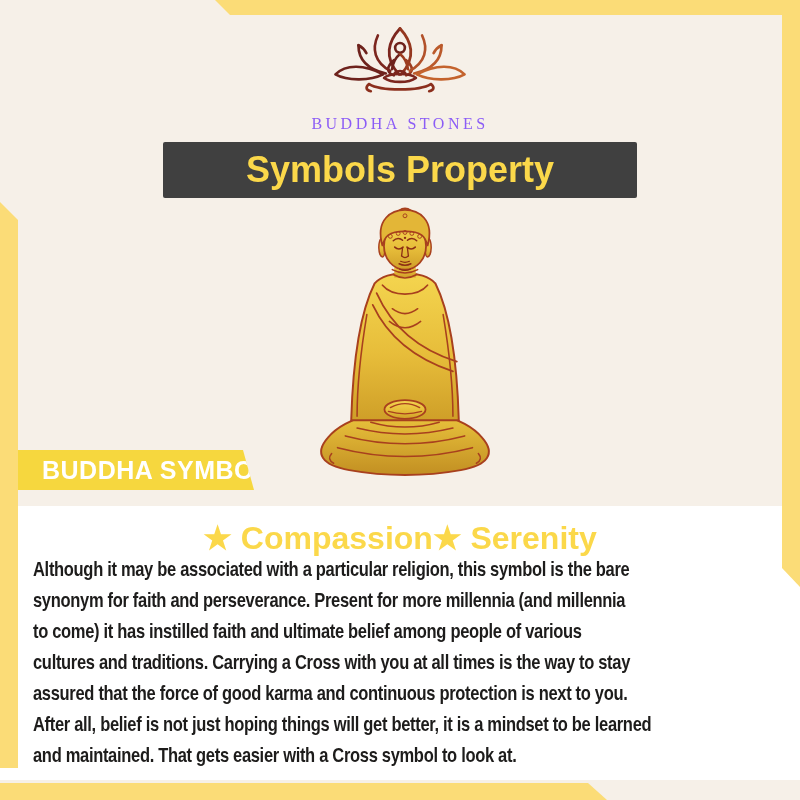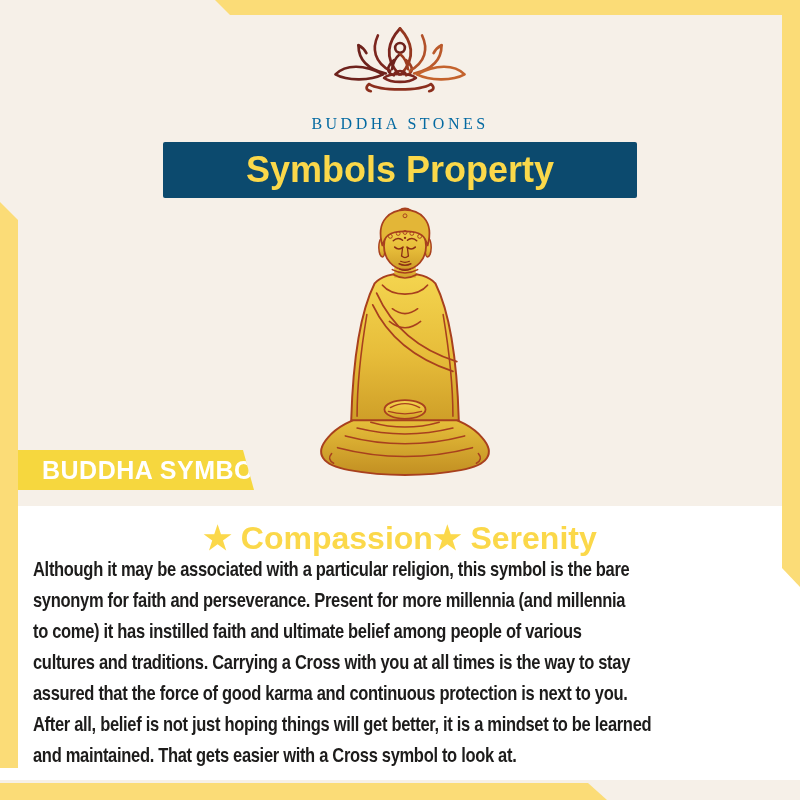--- a/index.html
+++ b/index.html
@@ -15,26 +15,26 @@
     clip-path:polygon(0 0,100% 0,100% 100%,0 568px);}
   .stripe-left{left:0;top:202px;width:18px;height:566px;
     clip-path:polygon(0 0,100% 18px,100% 100%,0 100%);}
   .stripe-bottom{left:0;top:783px;width:607px;height:17px;
     clip-path:polygon(0 0,588px 0,100% 100%,0 100%);}
   
   .logo{position:absolute;left:0;top:24px;width:800px;text-align:center;z-index:2;}
   .logo svg{display:block;margin:0 auto;}
   .brand-name{
     margin-top:7px;font-family:"Liberation Serif",serif;font-size:16px;
-    font-weight:400;letter-spacing:3.5px;color:#0369a1;
+    font-weight:400;letter-spacing:3.5px;color:#8b5cf6;
   }
   
   .title-box{
     position:absolute;left:163px;top:142px;width:474px;height:56px;
-    background:#0c4a6e;border-radius:2px;display:flex;align-items:center;
+    background:#404040;border-radius:2px;display:flex;align-items:center;
     justify-content:center;z-index:2;
   }
   .page-title{
     margin:0;font-size:36px;font-weight:700;color:#fbd84a;letter-spacing:0;
   }
   
   .buddha{position:absolute;left:312px;top:207px;z-index:2;}
   
   .ribbon{
     position:absolute;left:18px;top:450px;width:236px;height:40px;

